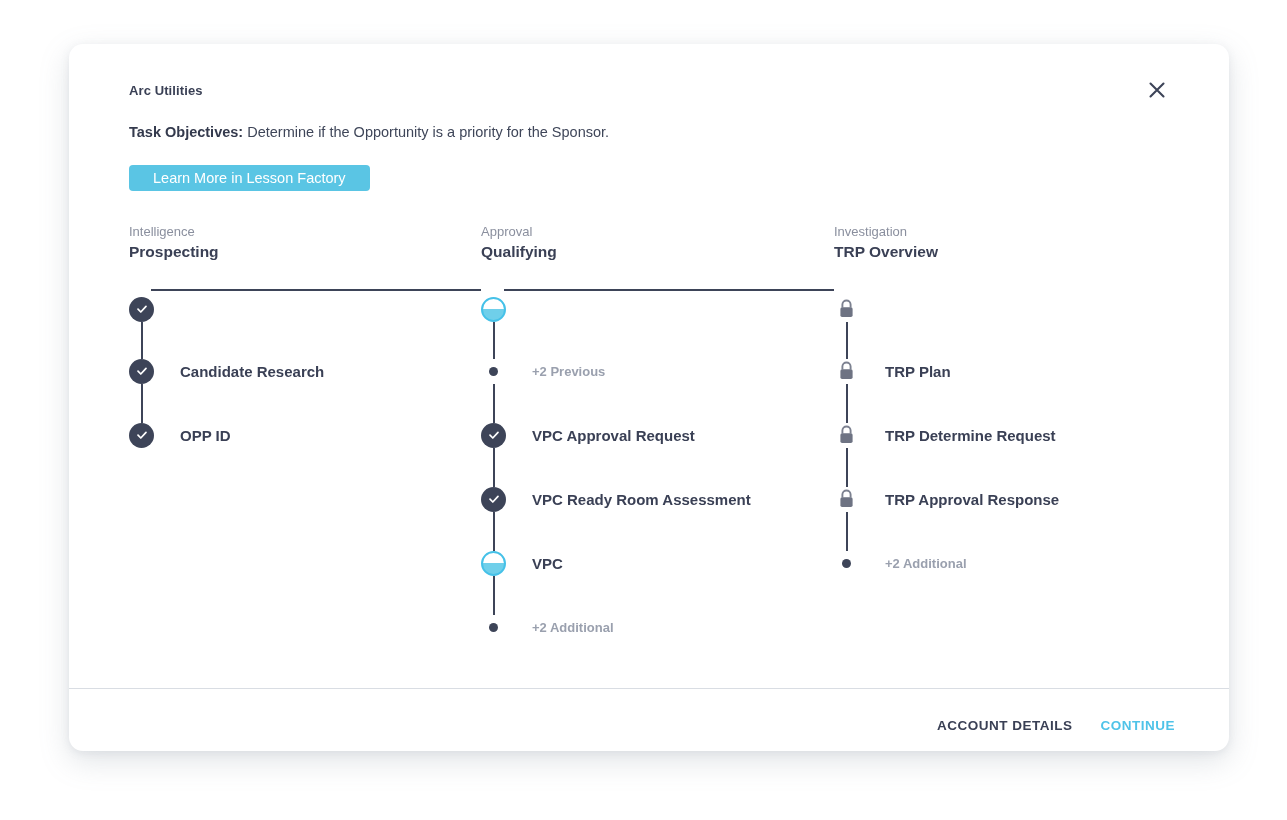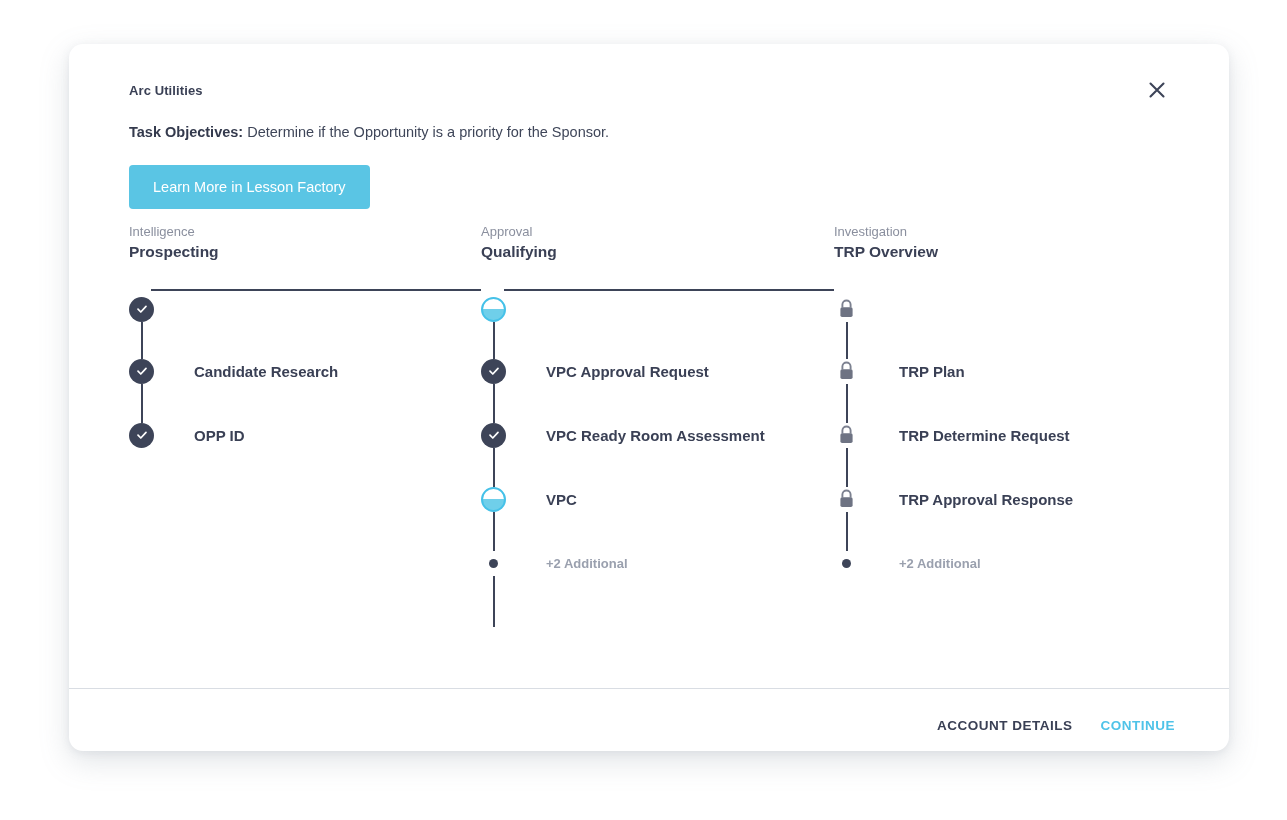--- a/index.html
+++ b/index.html
@@ -64,21 +64,21 @@
   .objectives .obj-label {
     font-weight: bold;
     color: #343a4d;
   }
   .objectives .obj-text { color: #3f4659; }
 
   .learn-btn {
     position: absolute;
     left: 60px;
     top: 121px;
-    height: 44px;
+    height: 26px;
     padding: 0 24px;
     display: flex;
     align-items: center;
     justify-content: center;
     background: #5ac5e4;
     color: #ffffff;
     font-size: 14.5px;
     border: none;
     border-radius: 4px;
     cursor: pointer;
@@ -129,21 +129,20 @@
   
   .timeline {
     position: relative;
     margin-top: 18px;
   }
   .node-row {
     position: relative;
     height: 64px;
     display: flex;
     align-items: center;
-    gap: 14px;
   }
   .node-row.first { height: 60px; }
 
   
   .v-line {
     position: absolute;
     left: 12px;
     width: 1.5px;
     background: #3d4458;
   }
@@ -298,20 +297,26 @@
         <div class="col-name">Qualifying</div>
         <div class="timeline">
           <div class="v-line" style="top: 28px; height: 320px;"></div>
           <div class="node-row first">
             <span class="node-icon">
               <span class="ico-progress"></span>
             </span>
           </div>
           <div class="node-row">
             <span class="node-icon">
+              <span class="ico-dot"></span>
+            </span>
+            <span class="node-label muted">+2 Previous</span>
+          </div>
+          <div class="node-row">
+            <span class="node-icon">
               <span class="ico-check">
                 <svg width="14" height="14" viewBox="0 0 14 14">
                   <path d="M3 7.2 L5.8 10 L11 4.4" stroke="#ffffff" stroke-width="1.7" fill="none" stroke-linecap="round" stroke-linejoin="round"></path>
                 </svg>
               </span>
             </span>
             <span class="node-label">VPC Approval Request</span>
           </div>
           <div class="node-row">
             <span class="node-icon">

